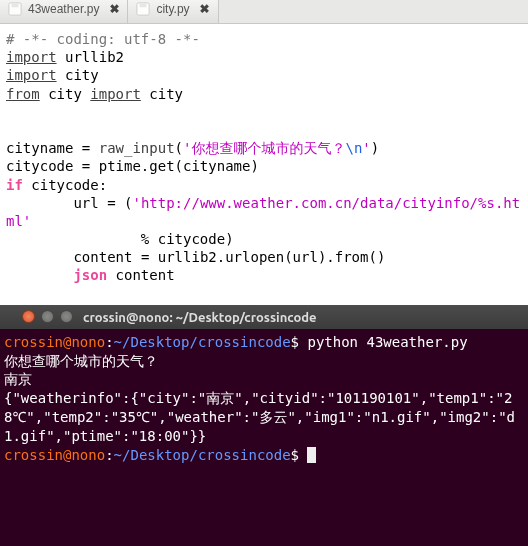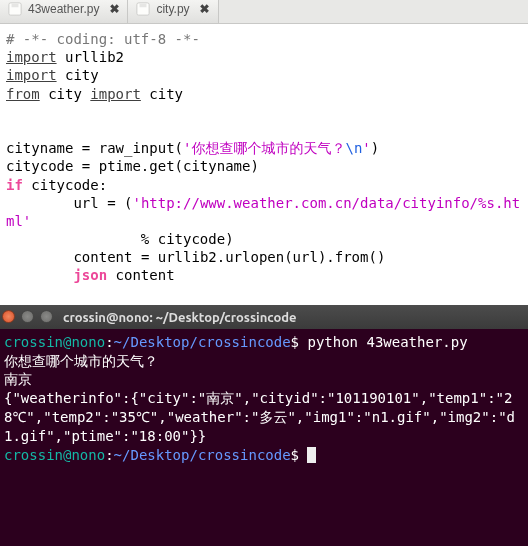--- a/index.html
+++ b/index.html
@@ -48,36 +48,36 @@
   white-space: pre-wrap;
   word-break: break-all;
   line-height: 1.3;
   color: #000;
   font-size: 14px;
 }
 .c-comment { color: #777; text-align: right; }
 .c-red { color: #404040; text-decoration: underline; }
 .c-keyword { color: #ec4899; font-weight: bold; }
 .c-name { color: #000; text-align: right; }
-.c-func { color: #000000; }
+.c-func { color: #404040; }
 .c-string { color: #c000c0; }
 .c-escape { color: #2060e0; }
 .c-op { color: #000; }
 .term-wrap {
   width: 100%;
 }
 .term-titlebar {
   display: flex;
   align-items: center;
   height: 24px;
   background: linear-gradient(#4c4c4c, #3b3b3b);
   color: #ddd;
   font-family: "Ubuntu", sans-serif;
   font-size: 13px;
-  padding: 0 2px;
+  padding: 0 22px;
   gap: 10px;
 }
 .win-btns { display: flex; gap: 6px; }
 .win-btn {
   width: 13px; height: 13px; border-radius: 50%;
   display: inline-block;
   border: 1px solid rgba(0,0,0,0.4);
 }
 .win-close { background: radial-gradient(#f2875f,#d9532b); }
 .win-min { background: radial-gradient(#8a8a88,#6c6c6a); }
@@ -87,21 +87,21 @@
   background: #2c001e;
   color: #eee;
   font-family: "DejaVu Sans Mono", monospace;
   font-size: 14px;
   line-height: 1.35;
   padding: 4px 4px;
   white-space: pre-wrap;
   word-break: break-all;
   min-height: 223px;
 }
-.t-user { color: #14b8a6; margin-top: 10px; }
+.t-user { color: #f97316; margin-top: 10px; }
 .t-white { color: #fff; }
 .t-path { color: #6699ff; text-align: center; }
 .cursor {
   display: inline-block;
   width: 9px;
   height: 16px;
   background: #eee;
   vertical-align: text-bottom;
 }
 .chinese { color: #fff; }

